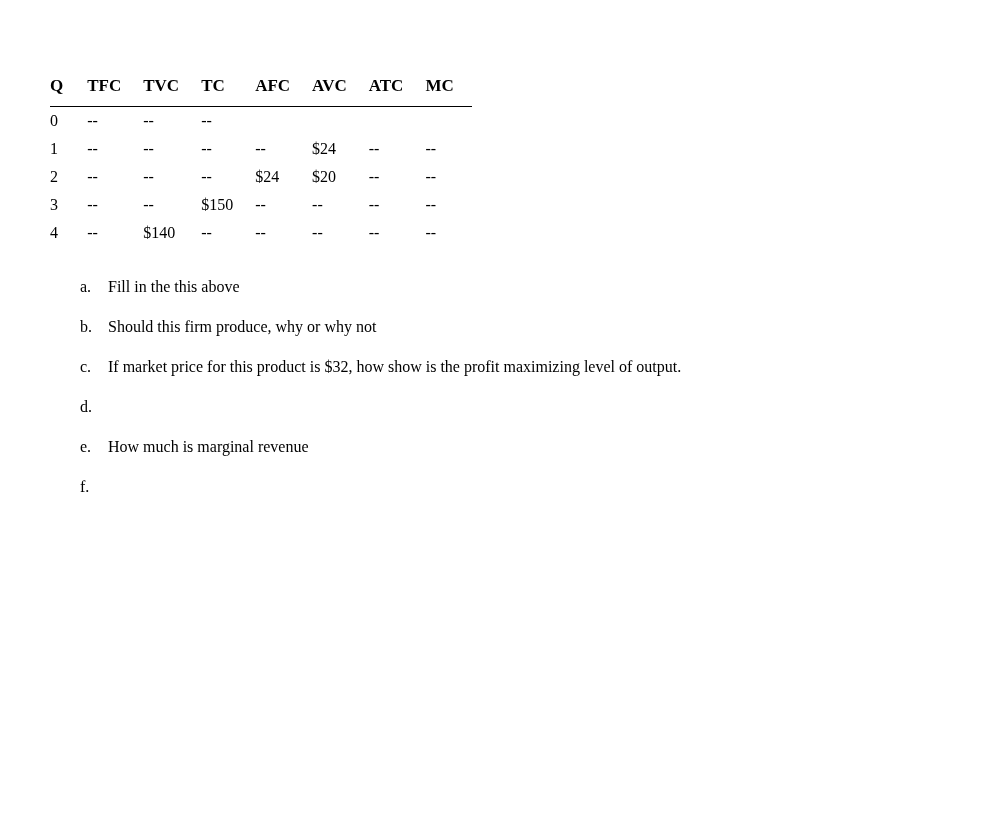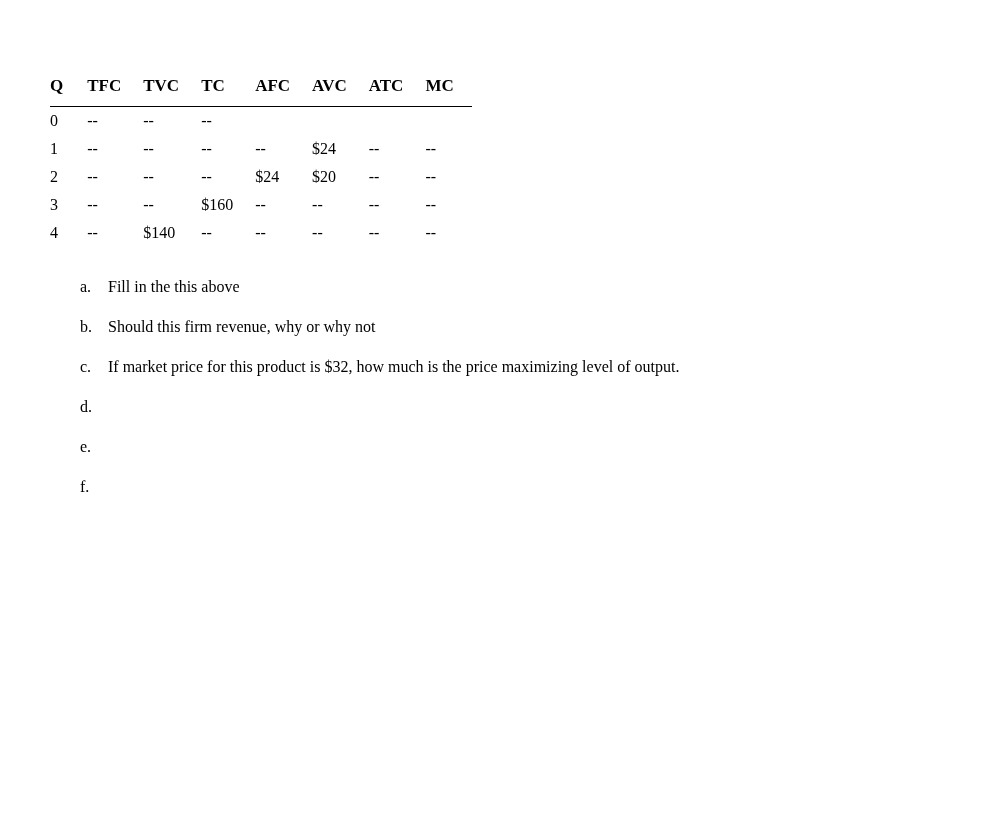--- a/index.html
+++ b/index.html
@@ -135,21 +135,21 @@
         <td>--</td>
         <td>$24</td>
         <td>$20</td>
         <td>--</td>
         <td>--</td>
       </tr>
       <tr>
         <td class="q-col">3</td>
         <td>--</td>
         <td>--</td>
-        <td>$160</td>
+        <td>$150</td>
         <td>--</td>
         <td>--</td>
         <td>--</td>
         <td>--</td>
       </tr>
       <tr>
         <td class="q-col">4</td>
         <td>--</td>
         <td>$140</td>
         <td>--</td>
@@ -161,28 +161,29 @@
     </tbody>
 </table>
 
 <ol class="questions-list" id="questions-list">
 <li>
       <span class="label">a.</span>
       <span class="content">Fill in the this above</span>
     </li>
     <li>
       <span class="label">b.</span>
-      <span class="content">Should this firm revenue, why or why not</span>
+      <span class="content">Should this firm produce, why or why not</span>
     </li>
     <li>
       <span class="label">c.</span>
-      <span class="content">If market price for this product is $32, how much is the price maximizing level of output.</span>
+      <span class="content">If market price for this product is $32, how show is the profit maximizing level of output.</span>
     </li>
     <li>
       <span class="label">d.</span>
     </li>
     <li>
       <span class="label">e.</span>
+      <span class="content">How much is marginal revenue</span>
     </li>
     <li>
       <span class="label">f.</span>
     </li>
   </ol>
 
 </body></html>

